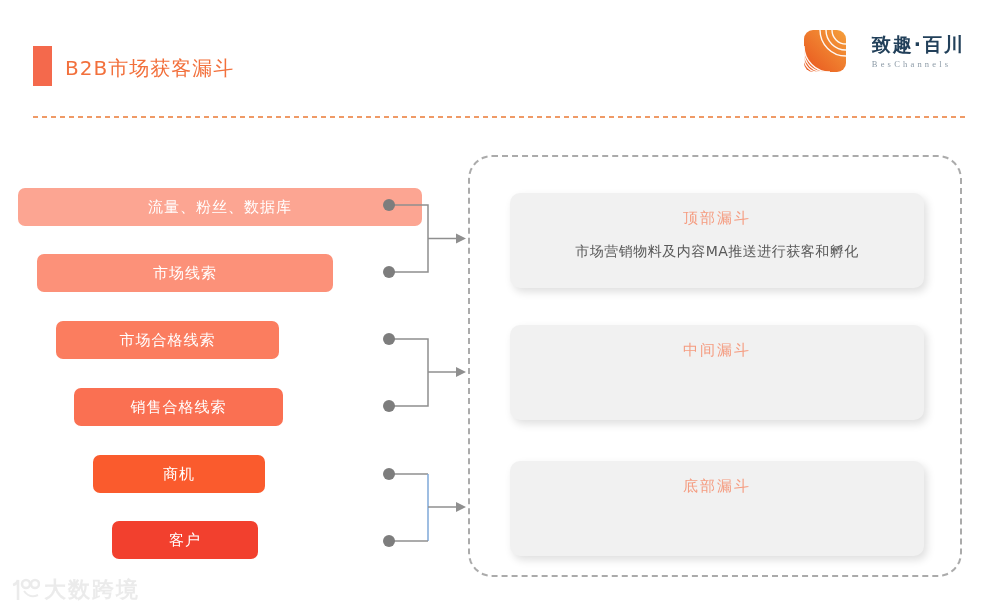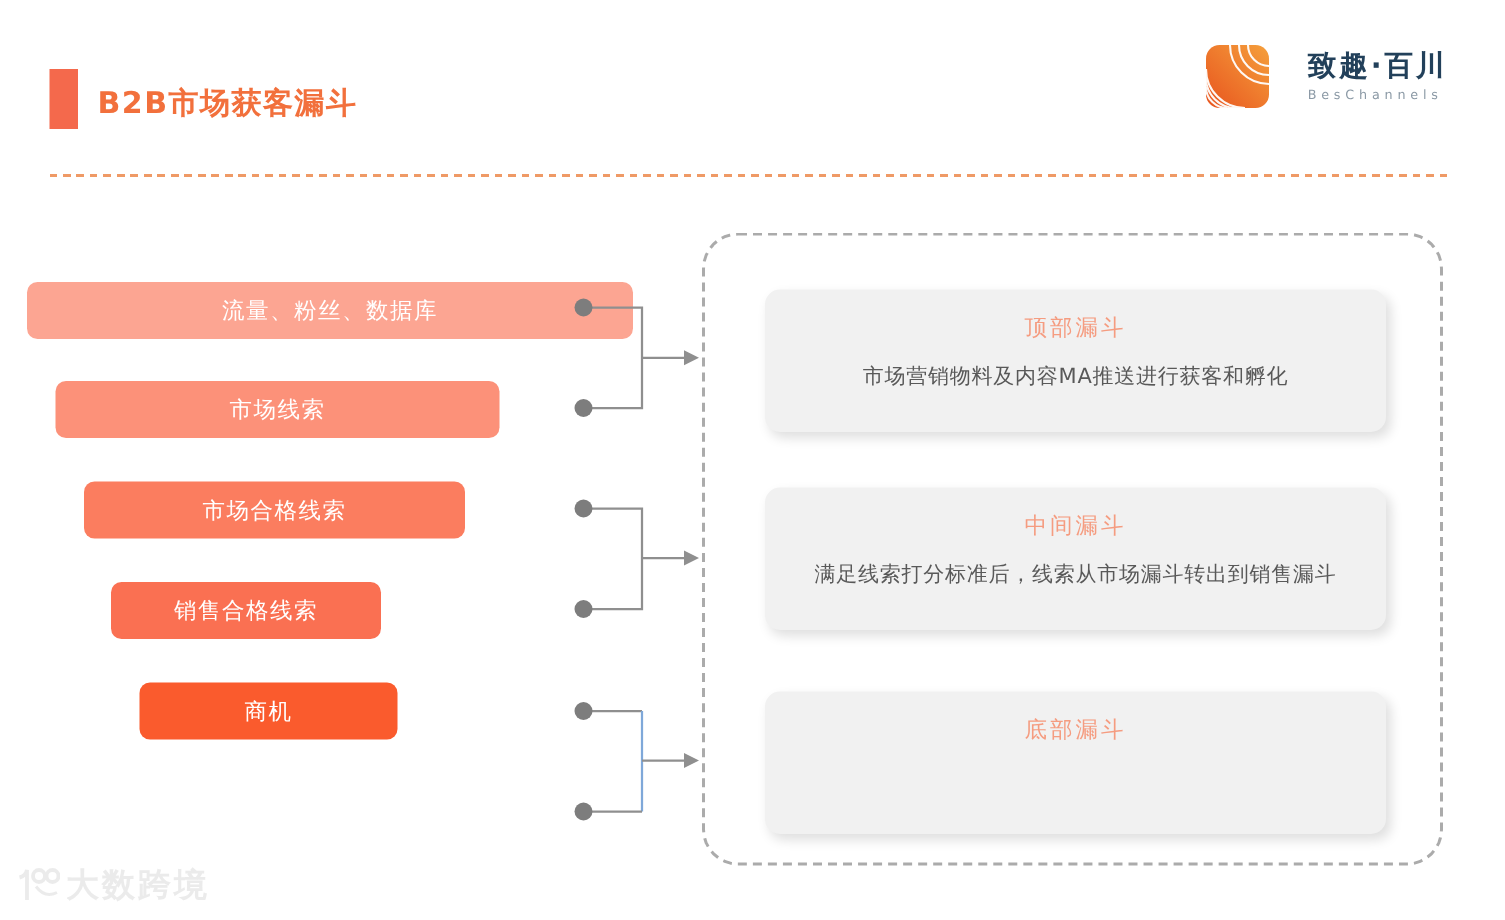--- a/index.html
+++ b/index.html
@@ -18,21 +18,21 @@
   .title-marker {
     position: absolute;
     left: 33px; top: 46px;
     width: 19px; height: 40px;
     background: #f4694c;
   }
   .page-title {
     position: absolute;
     left: 65px; top: 55px;
     font-size: 20px;
-    font-weight: 700;
+    font-weight: 400;
     color: #f2703c;
     letter-spacing: 1px;
   }
   .dashed-separator {
     position: absolute;
     left: 33px; top: 116px;
     width: 935px; height: 2px;
     background: repeating-linear-gradient(90deg, #ef9a66 0 5px, transparent 5px 9px);
   }
 
@@ -51,38 +51,39 @@
     font-weight: 700;
     color: #22405a;
     letter-spacing: 2px;
     line-height: 1.2;
   }
   .logo-sub {
     font-size: 8.5px;
     color: #8c9aa6;
     letter-spacing: 3.2px;
     margin-top: 4px;
+    font-family: Liberation Serif, serif;
   }
 
   
   .funnel-bar {
     position: absolute;
     height: 38px;
     border-radius: 7px;
     color: #ffffff;
     font-size: 15px;
     letter-spacing: 1px;
     display: flex;
     align-items: center;
     justify-content: center;
   }
   .bar-1 { left: 18px;  top: 188px; width: 404px; }
   .bar-2 { left: 37px;  top: 254px; width: 296px; }
-  .bar-3 { left: 56px;  top: 321px; width: 254px; }
-  .bar-4 { left: 74px;  top: 388px; width: 180px; }
+  .bar-3 { left: 56px;  top: 321px; width: 223px; }
+  .bar-4 { left: 74px;  top: 388px; width: 209px; }
   .bar-5 { left: 93px;  top: 455px; width: 172px; }
   .bar-6 { left: 112px; top: 521px; width: 146px; }
 
   
   .connectors {
     position: absolute;
     left: 380px; top: 195px;
     width: 88px; height: 360px;
   }
 
@@ -167,20 +168,21 @@
       <span class="logo-name">致趣·百川</span>
       <span class="logo-sub">BesChannels</span>
     </div>
   </div>
 
   <div class="funnel-bar bar-1" style="background-color: rgb(252, 165, 146);">流量、粉丝、数据库</div>
   <div class="funnel-bar bar-2" style="background-color: rgb(252, 145, 121);">市场线索</div>
   <div class="funnel-bar bar-3" style="background-color: rgb(251, 125, 95);">市场合格线索</div>
   <div class="funnel-bar bar-4" style="background-color: rgb(250, 112, 82);">销售合格线索</div>
   <div class="funnel-bar bar-5" style="background-color: rgb(250, 91, 45);">商机</div>
+  <div class="funnel-bar bar-6" style="background-color: rgb(242, 64, 46);">客户</div>
 
   <svg class="connectors" viewBox="0 0 88 360">
 
     <g stroke="#8f8f8f" stroke-width="1.5" fill="none">
       <path d="M 9 10 H 48 V 77 H 9"></path>
       <path d="M 48 43.5 H 77"></path>
     </g>
     <circle cx="9" cy="10" r="6" fill="#7d7d7d"></circle>
     <circle cx="9" cy="77" r="6" fill="#7d7d7d"></circle>
     <polygon points="76,38.5 86,43.5 76,48.5" fill="#8f8f8f"></polygon>
@@ -205,21 +207,20 @@
   </svg>
 
   <div class="group-container"></div>
 
   <div class="info-panel panel-1">
     <div class="panel-title">顶部漏斗</div>
     <div class="panel-body">市场营销物料及内容MA推送进行获客和孵化</div>
   </div>
   <div class="info-panel panel-2">
     <div class="panel-title">中间漏斗</div>
-    <div class="panel-body">满足线索打分标准后，线索从市场漏斗转出到销售漏斗</div>
   </div>
   <div class="info-panel panel-3">
     <div class="panel-title">底部漏斗</div>
   </div>
 
   <div class="watermark">
     <svg width="32" height="26" viewBox="0 0 32 26">
       <g fill="none" stroke="#dcdcdc" stroke-width="2.6">
         <path d="M 5 8 Q 9 7 10 3 V 23"></path>
         <circle cx="18" cy="7" r="4"></circle>

